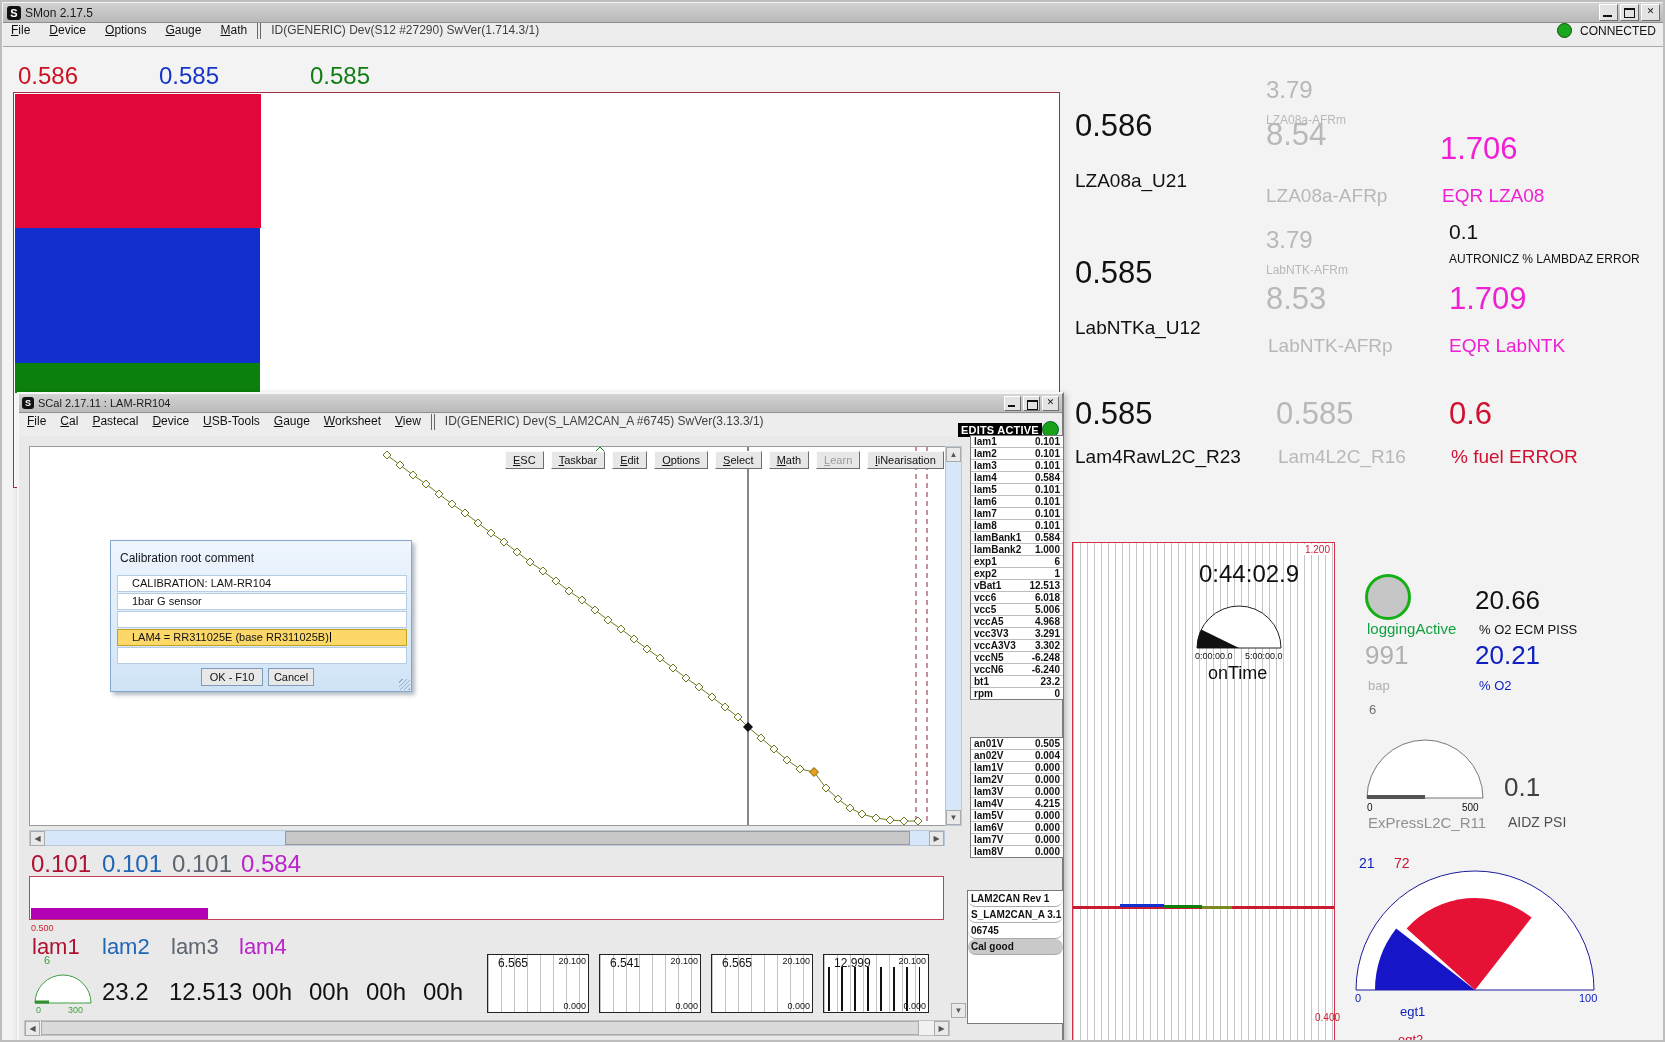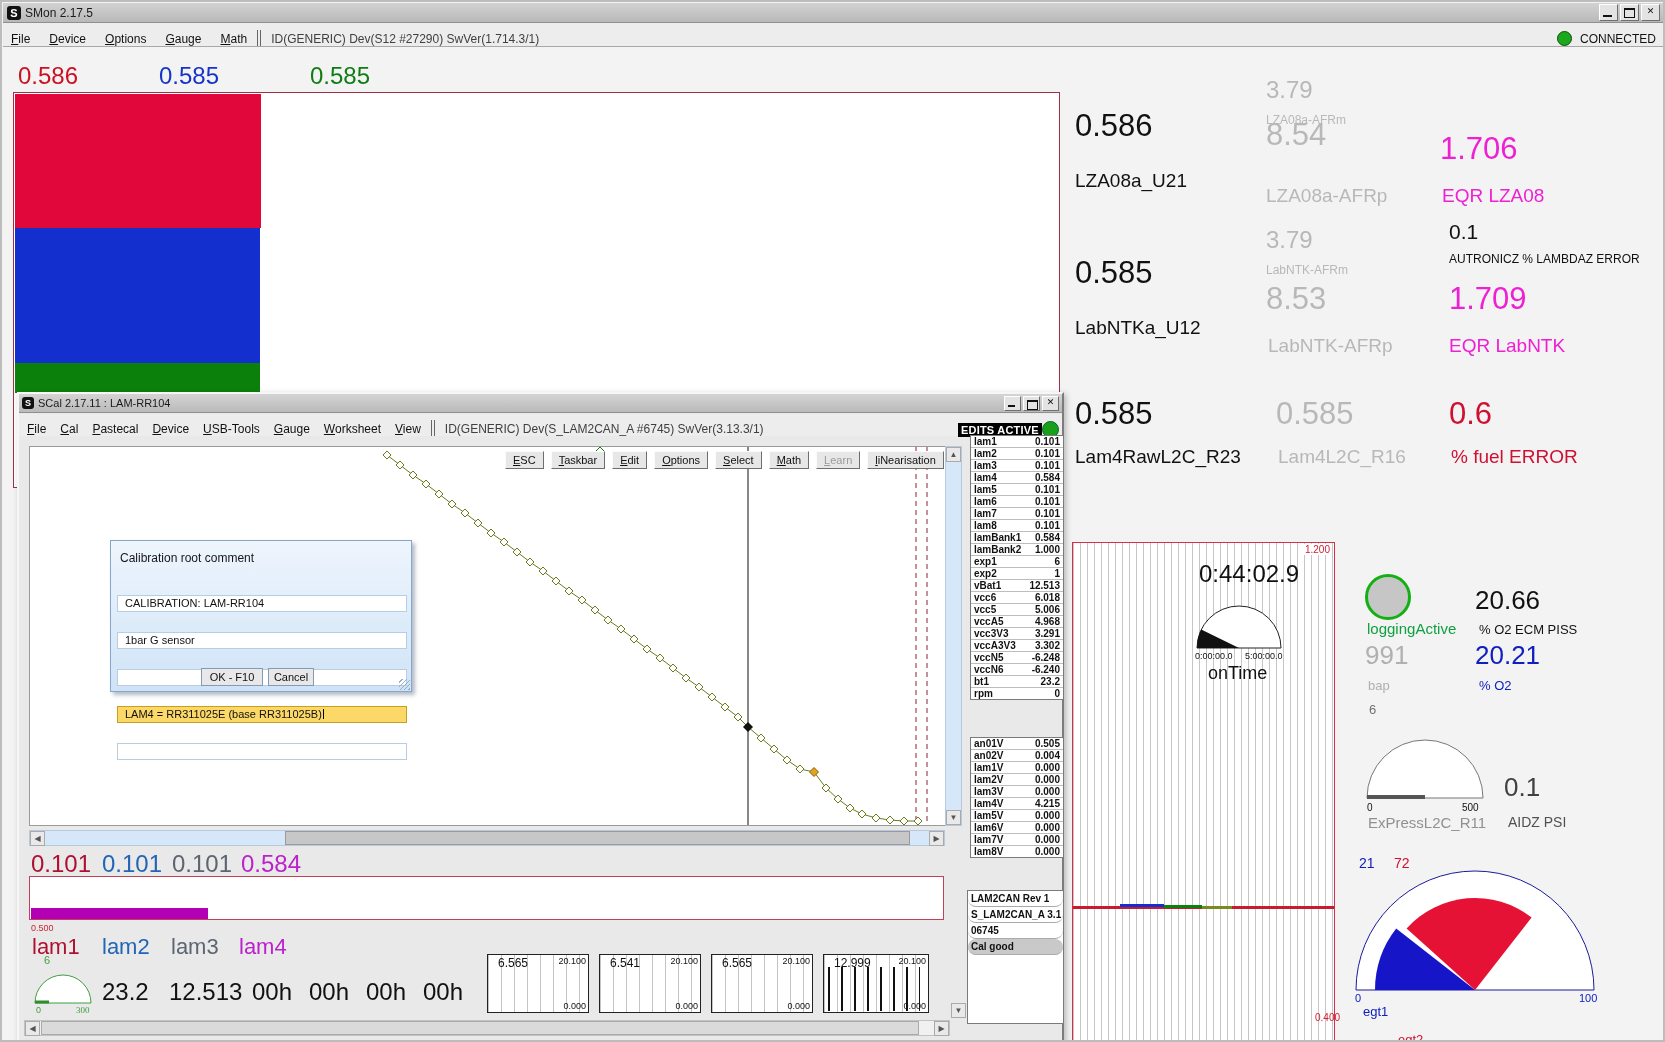--- a/index.html
+++ b/index.html
@@ -15,21 +15,21 @@
     border-bottom:1px solid #8f8f8f;display:flex;align-items:center;padding:0 4px;box-sizing:border-box;}
   .app-icon{width:14px;height:14px;background:#111;border-radius:3px;color:#fff;
     font-size:11px;font-weight:700;line-height:14px;text-align:center;margin-right:4px;flex:none;}
   .titletext{font-size:12px;color:#1a1a1a;}
   .winbtns{margin-left:auto;display:flex;gap:2px;}
   .wbtn{width:17px;height:15px;background:#e3e3e3;border:1px solid;border-color:#fff #6f6f6f #6f6f6f #fff;
     position:relative;font-size:9px;line-height:13px;text-align:center;color:#111;}
   .wbtn.min::after{content:"";position:absolute;left:3px;right:5px;bottom:3px;border-bottom:2px solid #111;}
   .wbtn.max::after{content:"";position:absolute;left:3px;top:3px;width:9px;height:7px;border:1px solid #111;border-top-width:2px;}
   .wbtn.cls::after{content:"✕";}
-  .menubar{display:flex;align-items:flex-end;font-size:12px;color:#111;}
+  .menubar{display:flex;align-items:flex-start;font-size:12px;color:#111;}
   .smon-menubar{left:1px;top:21px;width:1661px;height:24px;background:#ededed;border-bottom:1px solid #a8a8a8;
     padding:0 8px;box-sizing:border-box;}
   .menu-items{display:flex;gap:19px;}
   .menu-item{display:inline-block;}
   .menu-item::first-letter{text-decoration:underline;}
   .menu-sep{width:2px;height:16px;border-left:1px solid #666;border-right:1px solid #666;margin:0 10px;}
   .devinfo{font-size:12px;color:#404040;}
   .conn{margin-left:auto;display:flex;align-items:center;gap:8px;}
   .conn-dot{width:13px;height:13px;border-radius:50%;background:#1ca81c;border:1px solid #0b4d0b;}
   .conn-label{font-size:12px;color:#111;}
@@ -125,21 +125,21 @@
     padding:0 3px;color:#111;white-space:nowrap;overflow:hidden;border-radius:8px;}
   .dev-line:nth-of-type(4){background:#c9c9c9;}
 
   
   .dialog{left:91px;top:146px;width:302px;height:152px;z-index:9;
     background:linear-gradient(180deg,#eef5fd 0%,#dcebf9 60%,#cfe3f6 100%);
     border:1px solid #86a7cc;box-shadow:3px 3px 4px rgba(40,60,90,.35);box-sizing:border-box;}
   .dlg-title{position:absolute;left:9px;top:10px;font-size:12px;color:#16161a;}
   .dlg-fields{position:absolute;left:6px;top:34px;width:290px;}
   .dlg-field{height:15px;line-height:15px;background:#fff;border:1px solid #b6cde4;
-    margin-bottom:1px;font-size:11px;padding:0 7px;color:#111;white-space:nowrap;margin-top:20px;}
+    margin-bottom:1px;font-size:11px;padding:0 14px;color:#111;white-space:nowrap;}
   .dlg-field:nth-of-type(4){background:#fcd868;border-color:#c8a020;}
   .dlg-field:nth-of-type(4)::after{content:"";display:inline-block;width:1px;height:10px;background:#000;margin-left:1px;vertical-align:-1px;}
   .dlg-btn{position:absolute;height:18px;background:#e8e8e8;border:1px solid #7f9db9;font-size:11px;
     font-family:"Liberation Sans",sans-serif;padding:0;color:#111;}
   .dlg-grip{position:absolute;right:1px;bottom:1px;width:11px;height:11px;
     background:repeating-linear-gradient(135deg,transparent 0 2px,#9ab0c8 2px 3px);}
 
   
   .trend{left:1070px;top:540px;width:263px;height:500px;background:
       repeating-linear-gradient(to right,#c6c6c6 0 1px,transparent 1px 7px) #fff;
@@ -280,21 +280,21 @@
 
   <span class="abs egt-num1" style="left:1357px;top:853px;">21</span>
   <span class="abs egt-num2" style="left:1392px;top:853px;">72</span>
   <svg class="abs" style="left:1352px;top:866px;" width="244" height="124" viewBox="0 0 244 124">
     <path d="M2,122 A119,119 0 0 1 240,122 L2,122 Z" fill="#fff" stroke="#1a1a9c" stroke-width="1"></path>
     <path d="M121,122 L21,122 A100,100 0 0 1 42.2,60.4 Z" fill="#1616c8"></path>
     <path d="M121,122 L52.6,60.4 A92,92 0 0 1 177.6,49.5 Z" fill="#e51235"></path>
   </svg>
   <span class="abs egt-tick" style="left:1353px;top:990px;">0</span>
   <span class="abs egt-tick" style="left:1577px;top:990px;">100</span>
-  <span class="abs egt-l1" style="left:1361px;top:1002px;">egt1</span>
+  <span class="abs egt-l1" style="left:1398px;top:1002px;">egt1</span>
   <span class="abs egt-l2" style="left:1396px;top:1002px;">egt2</span>
 
   <div class="abs scal">
 
     <div class="abs scal-titlebar">
       <div class="app-icon" style="width:12px;height:12px;font-size:9px;line-height:12px;">S</div>
       <div class="titletext nowrap">SCal 2.17.11  :  LAM-RR104</div>
       <div class="winbtns">
         <div class="wbtn min" style="width:15px;height:13px;"></div>
         <div class="wbtn max" style="width:15px;height:13px;"></div>
@@ -391,21 +391,21 @@
     <span class="abs chlabel ch3" style="left:152px;top:540px;">lam3</span>
     <span class="abs chlabel ch4" style="left:220px;top:540px;">lam4</span>
 
     <span class="abs gg-label" style="left:25px;top:560px;">6</span>
     <svg class="abs" style="left:15px;top:578px;" width="58" height="32" viewBox="0 0 58 32">
       <path d="M1,31 A28,28 0 0 1 57,31" fill="#fff" stroke="#3f9f3f" stroke-width="1"></path>
       <line x1="1" y1="31" x2="57" y2="31" stroke="#3f9f3f" stroke-width="1"></line>
       <line x1="1" y1="30" x2="15" y2="30" stroke="#2f8f2f" stroke-width="3"></line>
     </svg>
     <span class="abs gg-tick" style="left:17px;top:611px;">0</span>
-    <span class="abs gg-tick" style="left:57px;top:611px;font-family:Liberation Serif, serif;">300</span>
+    <span class="abs gg-tick" style="left:49px;top:611px;">300</span>
 
     <span class="abs num" style="left:83px;top:584px;">23.2</span>
     <span class="abs num" style="left:150px;top:584px;">12.513</span>
     <span class="abs num" style="left:233px;top:584px;">00h</span>
     <span class="abs num" style="left:290px;top:584px;">00h</span>
     <span class="abs num" style="left:347px;top:584px;">00h</span>
     <span class="abs num" style="left:404px;top:584px;">00h</span>
 
     <div class="abs minicharts">
 

